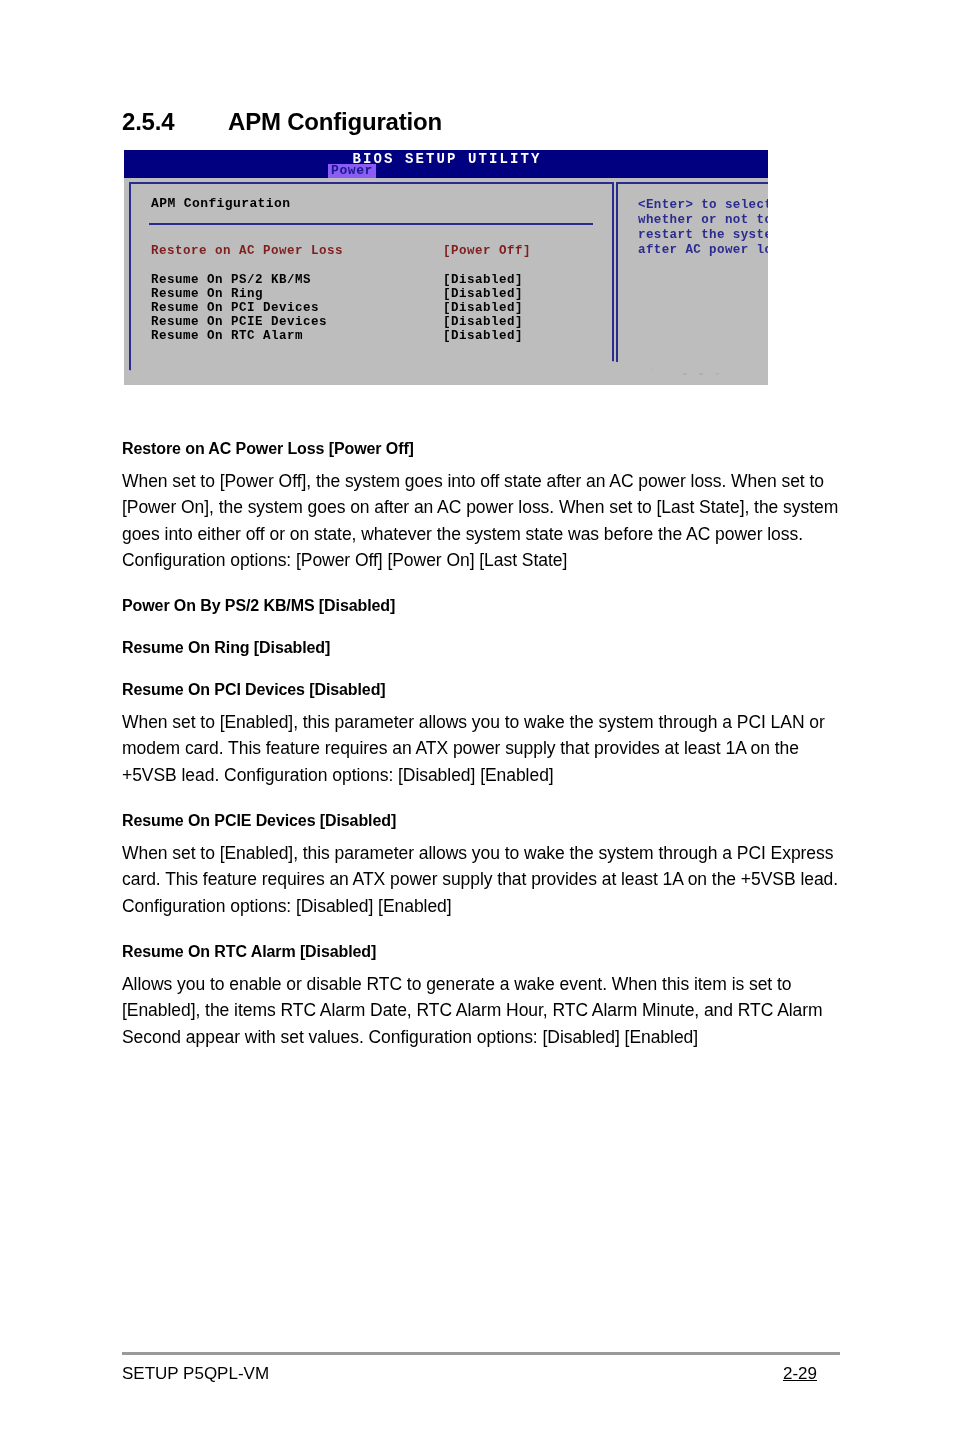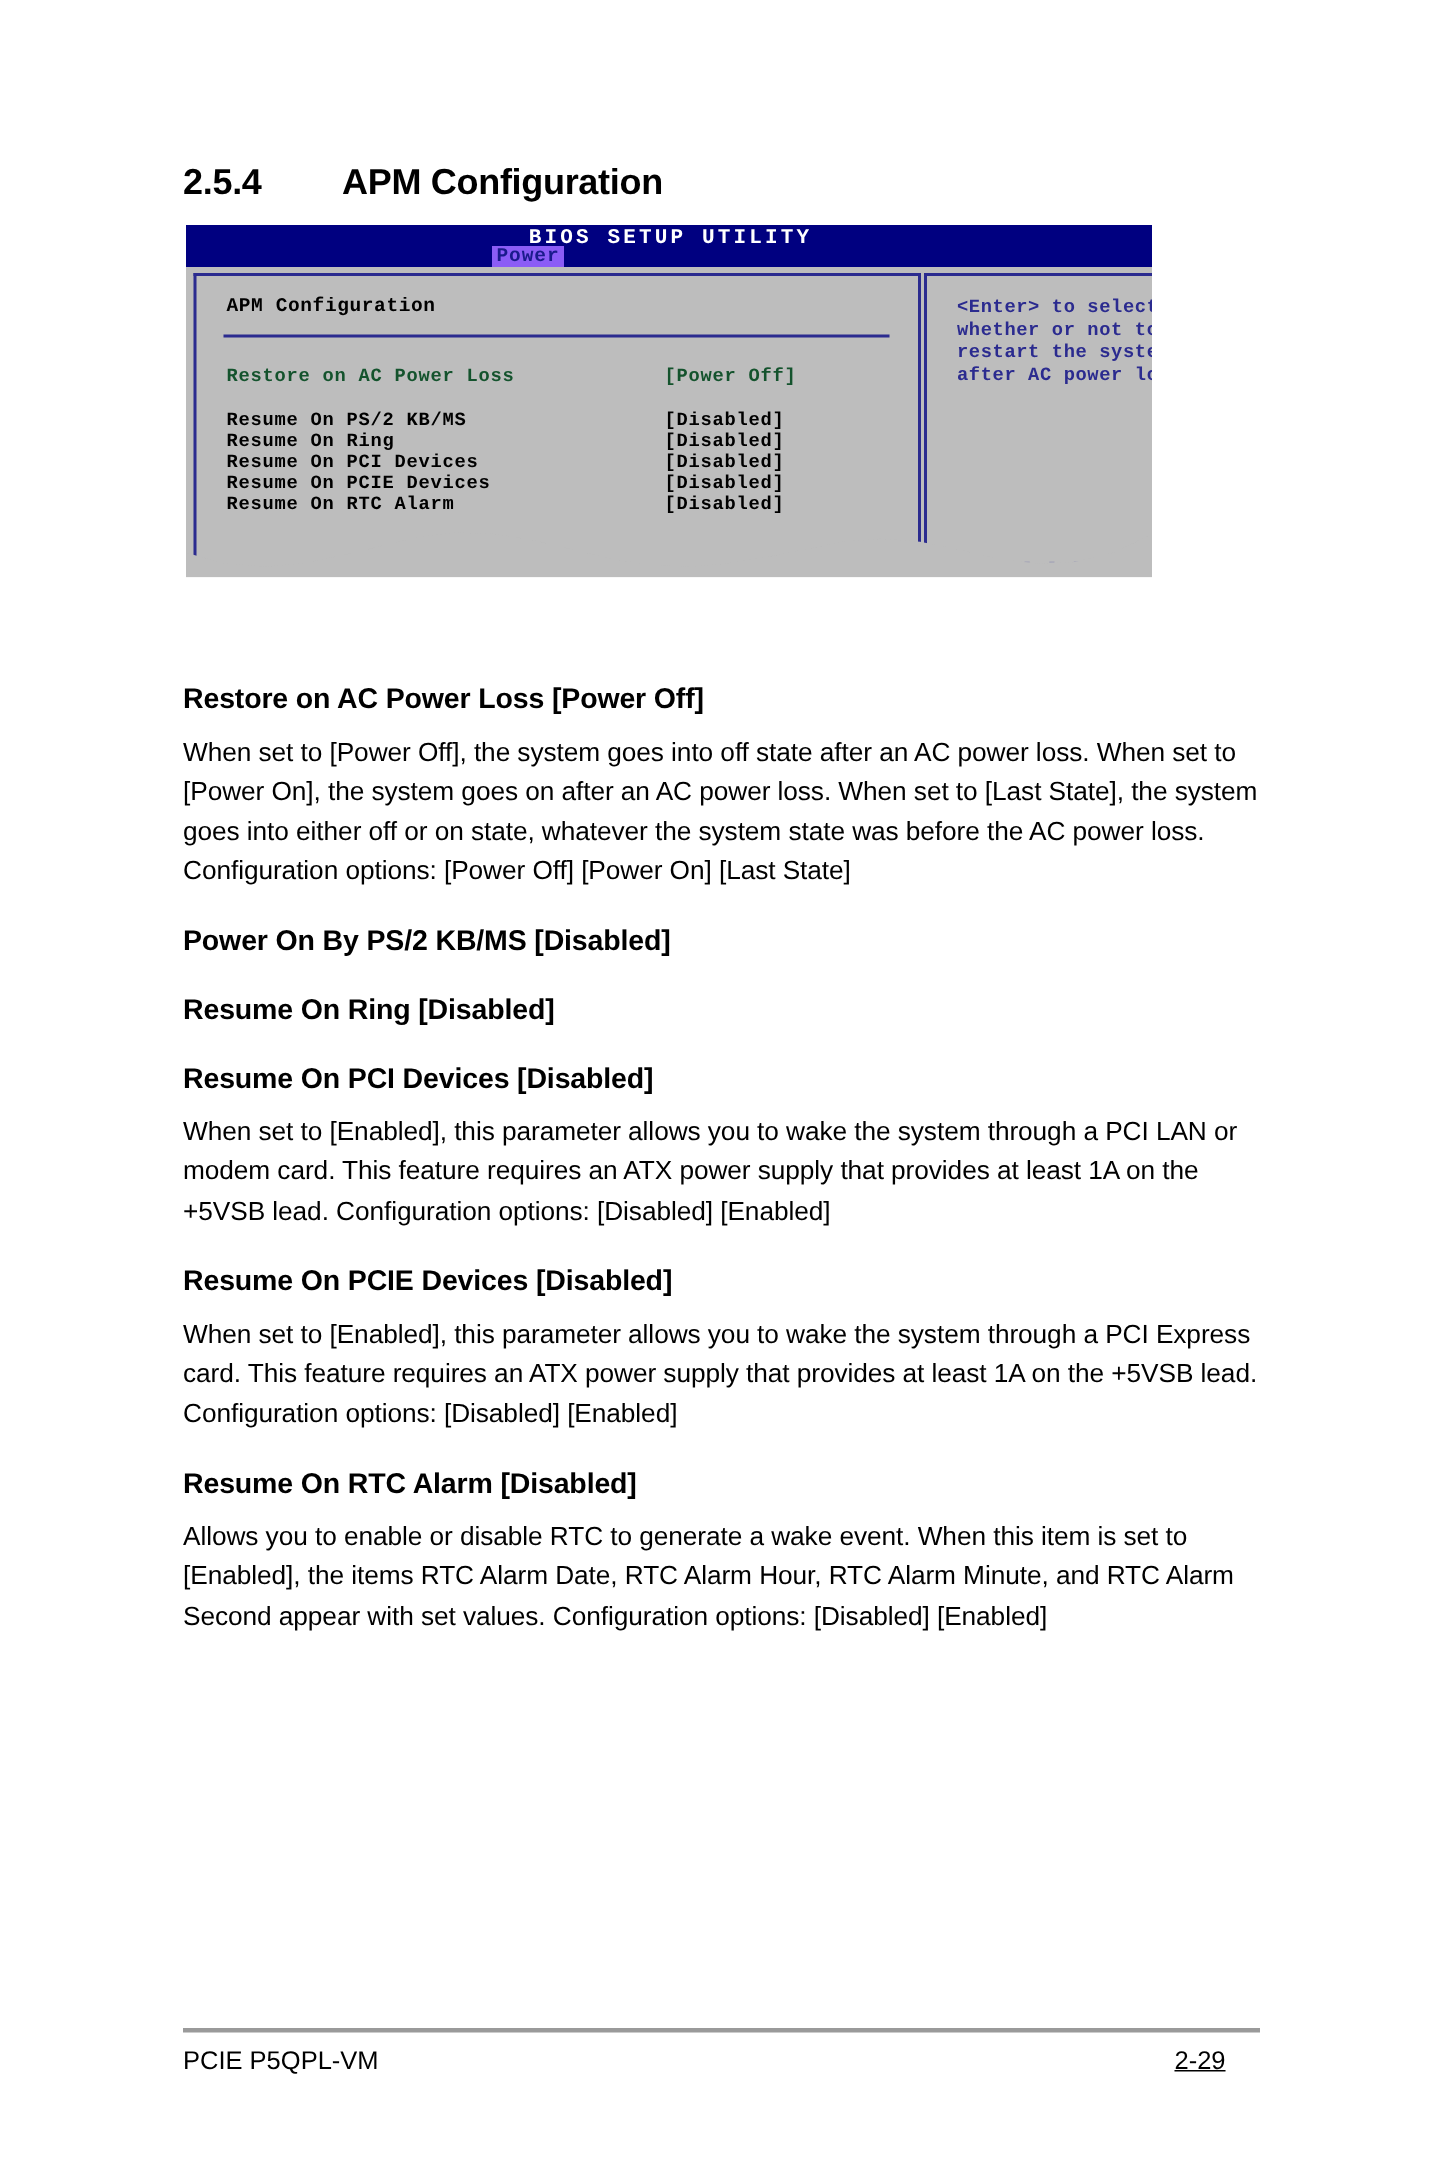--- a/index.html
+++ b/index.html
@@ -142,21 +142,21 @@
   }
   .opt-row {
     position: relative;
     height: 14px;
     font-size: 12.5px;
     font-weight: bold;
     letter-spacing: 0.5px;
     color: #000000;
     white-space: nowrap;
   }
-  .opt-row.selected { color: #14532d; }
+  .opt-row.selected { color: #7f1d1d; }
   .opt-row .opt-label { position: absolute; left: 0; top: 0; }
   .opt-row .opt-value { position: absolute; left: 292px; top: 0; }
   .opt-gap { height: 15px; }
 
   .help-text {
     position: absolute;
     left: 20px;
     top: 14px;
     width: 190px;
     font-size: 12.5px;
@@ -181,23 +181,23 @@
 
   
   .content {
     position: absolute;
     left: 122px;
     top: 440px;
     width: 718px;
   }
   .item { margin-bottom: 24px; }
   .item-head {
-    font-size: 19px;
-    font-weight: bold;
-    margin: 16px 0 10px 0;
+    font-size: 16px;
+    font-weight: bold;
+    margin: 0 0 10px 0;
     letter-spacing: -0.1px;
   }
   .item-body {
     font-size: 17.5px;
     line-height: 26.3px;
     letter-spacing: -0.05px;
   }
   .item-body p { margin: 0; }
 
   
@@ -318,16 +318,16 @@
       </div>
       <div class="item">
         <h3 class="item-head">Resume On RTC Alarm [Disabled]</h3>
         <div class="item-body">
           <p>Allows you to enable or disable RTC to generate a wake event. When this item is set to [Enabled], the items RTC Alarm Date, RTC Alarm Hour, RTC Alarm Minute, and RTC Alarm Second appear with set values. Configuration options: [Disabled] [Enabled]</p>
         </div>
       </div>
     </div>
 
   <div class="footer-rule"></div>
-  <div class="footer-left">PCIE P5QPL-VM</div>
+  <div class="footer-left">SETUP P5QPL-VM</div>
   <div class="footer-right">2-29</div>
 
 </div>
 
 </body></html>

